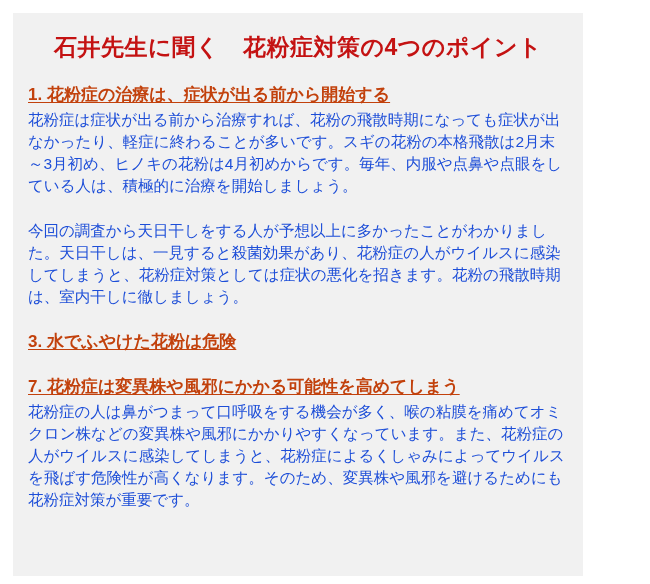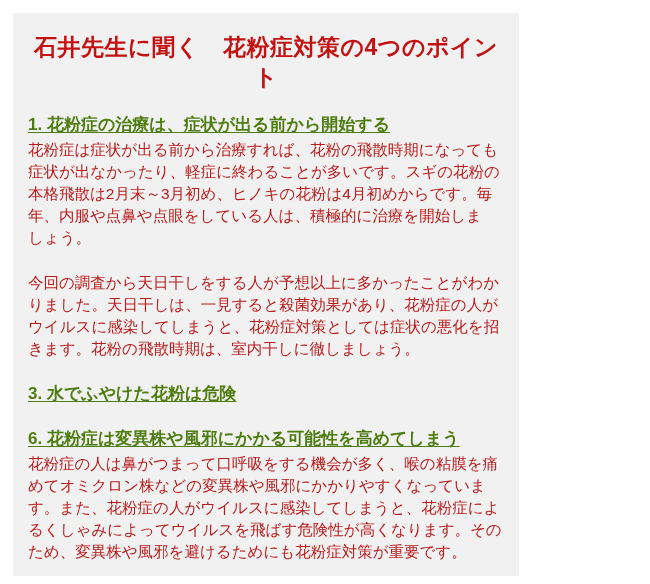--- a/index.html
+++ b/index.html
@@ -12,50 +12,50 @@
     position: relative;
     width: 650px;
     height: 584px;
     background: #ffffff;
     overflow: hidden;
   }
   .card {
     position: absolute;
     left: 13px;
     top: 13px;
-    width: 506px;
+    width: 570px;
     height: 563px;
     background: #f1f1f1;
     box-sizing: border-box;
     padding: 17px 15px 10px 15px;
   }
   .doc-title {
     text-align: center;
     color: #c41212;
     font-weight: bold;
     font-size: 23px;
     letter-spacing: 0.5px;
     margin: 3px 0 21px 0;
     line-height: 1.3;
   }
   .section {
     margin: 0 0 23px 0;
   }
   .section-heading {
     font-size: 17px;
     font-weight: bold;
-    color: #4d7c0f;
+    color: #c2410c;
     text-decoration: underline;
     text-underline-offset: 2px;
     margin: 0 0 3px 0;
     line-height: 1.3;
   }
   .section-body {
     font-size: 15.5px;
-    color: #b91c1c;
+    color: #1d4ed8;
     line-height: 22px;
     margin: 0;
     text-align: left;
     overflow-wrap: anywhere;
     line-break: strict;
   }
 </style>
 </head>
 <body>
 
@@ -71,18 +71,18 @@
 
     <div class="section">
       <p class="section-body">今回の調査から天日干しをする人が予想以上に多かったことがわかりました。天日干しは、一見すると殺菌効果があり、花粉症の人がウイルスに感染してしまうと、花粉症対策としては症状の悪化を招きます。花粉の飛散時期は、室内干しに徹しましょう。</p>
     </div>
 
     <div class="section">
       <h2 class="section-heading">3. 水でふやけた花粉は危険</h2>
     </div>
 
     <div class="section">
-      <h2 class="section-heading">6. 花粉症は変異株や風邪にかかる可能性を高めてしまう</h2>
+      <h2 class="section-heading">7. 花粉症は変異株や風邪にかかる可能性を高めてしまう</h2>
       <p class="section-body">花粉症の人は鼻がつまって口呼吸をする機会が多く、喉の粘膜を痛めてオミクロン株などの変異株や風邪にかかりやすくなっています。また、花粉症の人がウイルスに感染してしまうと、花粉症によるくしゃみによってウイルスを飛ばす危険性が高くなります。そのため、変異株や風邪を避けるためにも花粉症対策が重要です。</p>
     </div>
 
   </div>
 </div>
 
 </body></html>

